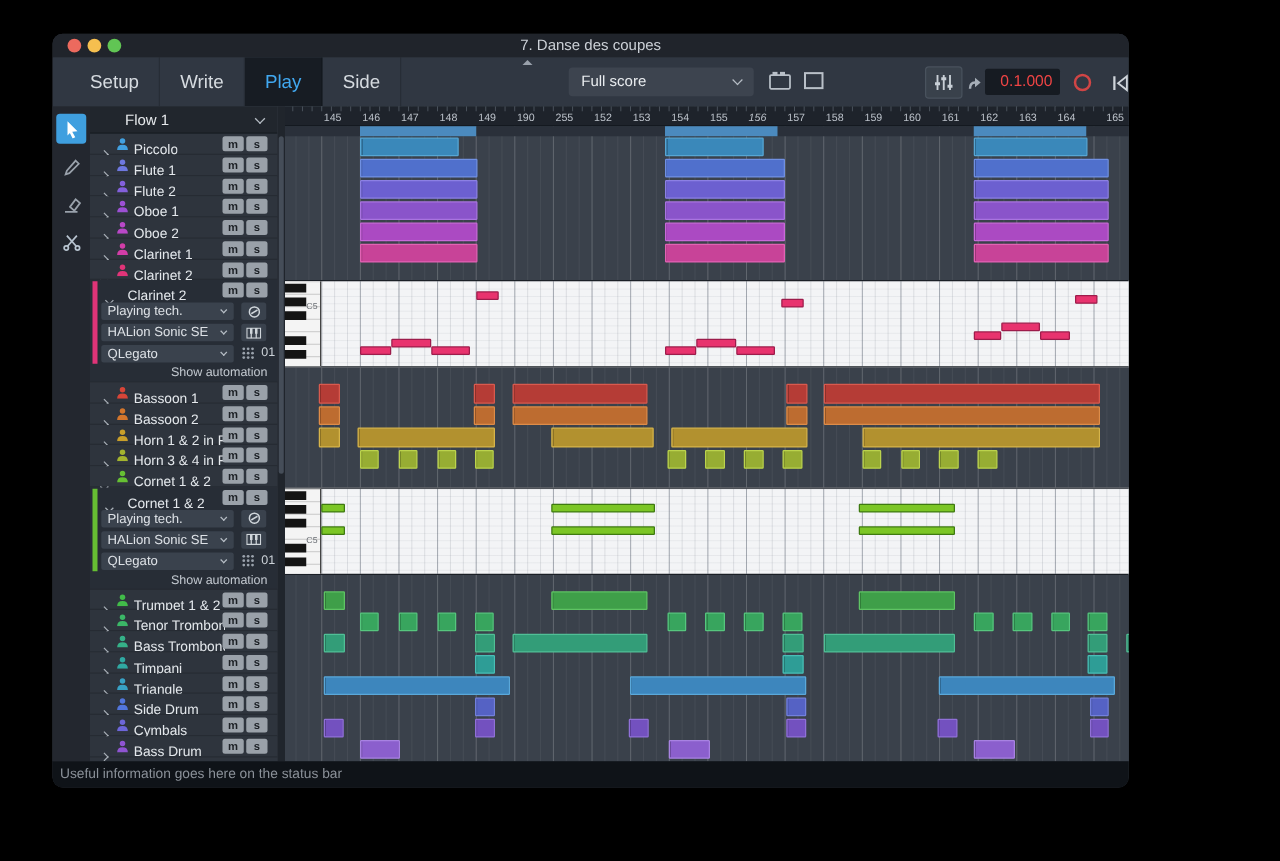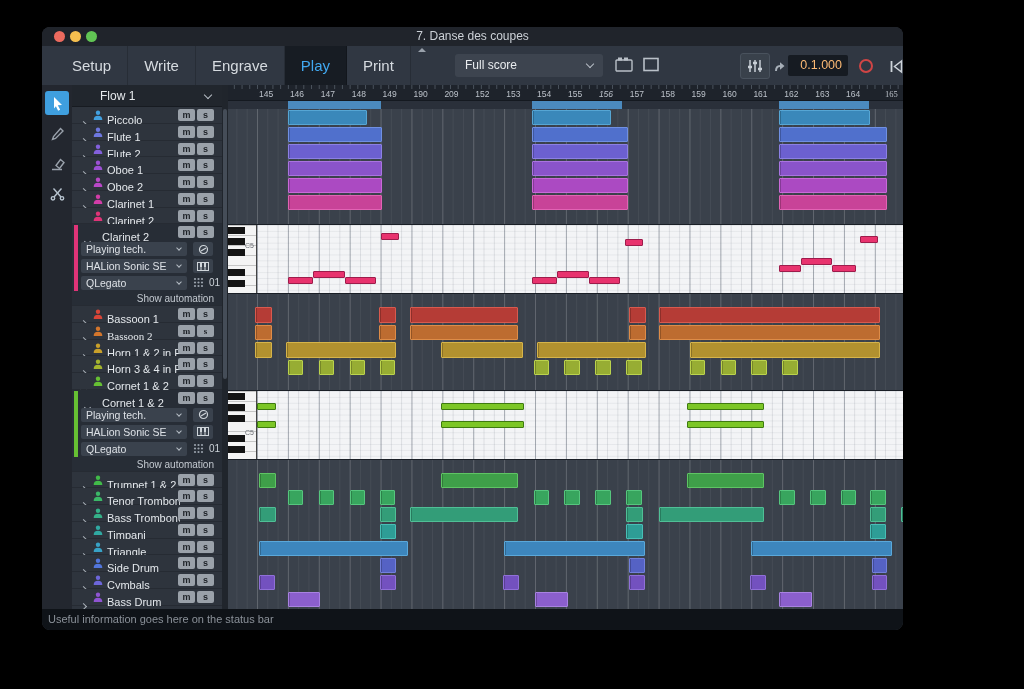--- a/index.html
+++ b/index.html
@@ -23,21 +23,21 @@
   .tab{padding:0 16px;line-height:39px;font-size:15px;color:#d6dbe0;border-right:1px solid rgba(0,0,0,0.18);cursor:default;}
   .tab.active{background:#171c23;color:#41a8f0;}
   .chev{display:inline-block;width:6px;height:6px;border-right:1.5px solid #b6bdc5;
     border-bottom:1.5px solid #b6bdc5;transform:rotate(45deg);}
   .chev.right{transform:rotate(-45deg);}
   .ddl{position:absolute;background:#3d444f;border-radius:3px;color:#e9ecef;font-size:12px;}
   .layoutsel{left:413px;top:8px;width:148px;height:23px;line-height:23px;padding-left:10px;}
   .layoutsel .chev{position:absolute;right:10px;top:7px;}
   .tbico{position:absolute;top:10px;}
   .timebox{position:absolute;left:746px;top:9px;width:60px;height:21px;background:#161b22;
-    border-radius:2px;color:#fdba74;font-size:12.5px;line-height:21px;text-align:right;padding-right:6px;}
+    border-radius:2px;color:#ef4444;font-size:12.5px;line-height:21px;text-align:right;padding-right:6px;}
   .transbtn{position:absolute;top:7px;width:26px;height:26px;display:flex;align-items:center;justify-content:center;}
   .mixerbtn{left:698px;width:30px;background:#39414b;border:1px solid #49525d;border-radius:3px;}
   .powerbtn{left:903px;width:32px;background:#161b22;border-radius:3px;}
   .recdot{width:14px;height:14px;border:2px solid #d04545;border-radius:50%;}
   
   .main{position:absolute;left:0;top:58px;width:100%;height:524px;background:#3a414b;}
   .toolstrip{position:absolute;left:0;top:0;width:30px;height:100%;background:#23272f;}
   .toolbtn{position:absolute;left:3px;width:24px;height:24px;border-radius:3px;display:flex;
     align-items:center;justify-content:center;}
   .toolbtn.sel{background:#3f9fdf;}
@@ -118,23 +118,22 @@
     <span class="tl yel"></span>
     <span class="tl grn"></span>
     <div class="title">7. Danse des coupes</div>
   </div>
 
   <div class="toolbar">
     <div class="caret-up"></div>
     <div class="tabs">
         <div class="tab">Setup</div>
         <div class="tab">Write</div>
-        <div class="tab">Engrave</div>
         <div class="tab active">Play</div>
-        <div class="tab">Print</div>
+        <div class="tab">Side</div>
       </div>
 
     <div class="ddl layoutsel">
       <span>Full score</span>
       <span class="chev"></span>
     </div>
 
     <span class="tbico" style="left:572px;">
       <svg width="20" height="17" viewBox="0 0 20 17">
           <rect x="2" y="4" width="16" height="11" rx="1" fill="none" stroke="#b9c0c8" stroke-width="1.4"></rect>
@@ -362,21 +361,21 @@
             <span class="ticon">
               <svg width="10" height="10" viewBox="0 0 10 10">
                 <circle cx="5" cy="2.7" r="2.2" fill="#d84538"></circle>
                 <path d="M0.7 10 Q0.7 5.8 5 5.8 Q9.3 5.8 9.3 10 Z" fill="#d84538"></path>
               </svg>
             </span>
             <span class="tname" style="line-height: 16.75px;">Bassoon 1</span>
             <div class="ms m">m</div>
             <div class="ms s">s</div>
           </div>
-          <div class="trow" style="top: 215.75px; height: 16.75px; font-family: Liberation Serif, serif;">
+          <div class="trow" style="top: 215.75px; height: 16.75px;">
             <span class="tchev"><span class="chev right"></span></span>
             <span class="ticon">
               <svg width="10" height="10" viewBox="0 0 10 10">
                 <circle cx="5" cy="2.7" r="2.2" fill="#d4762c"></circle>
                 <path d="M0.7 10 Q0.7 5.8 5 5.8 Q9.3 5.8 9.3 10 Z" fill="#d4762c"></path>
               </svg>
             </span>
             <span class="tname" style="line-height: 16.75px;">Bassoon 2</span>
             <div class="ms m">m</div>
             <div class="ms s">s</div>
@@ -569,35 +568,35 @@
 
     <div class="grid" id="grid">
       <div class="ruler" id="ruler">
           <div class="ticks"></div>
           <span class="rn" style="left: 31px;">145</span>
           <span class="rn" style="left: 61.9px; text-align: right;">146</span>
           <span class="rn" style="left: 92.8px;">147</span>
           <span class="rn" style="left: 123.7px;">148</span>
           <span class="rn" style="left: 154.6px;">149</span>
           <span class="rn" style="left: 185.5px;">190</span>
-          <span class="rn" style="left: 216.4px;">209</span>
+          <span class="rn" style="left: 216.4px;">255</span>
           <span class="rn" style="left: 247.3px;">152</span>
           <span class="rn" style="left: 278.2px;">153</span>
           <span class="rn" style="left: 309.1px;">154</span>
           <span class="rn" style="left: 340px;">155</span>
           <span class="rn" style="left: 370.9px; font-style: italic;">156</span>
           <span class="rn" style="left: 401.8px;">157</span>
           <span class="rn" style="left: 432.7px;">158</span>
           <span class="rn" style="left: 463.6px;">159</span>
           <span class="rn" style="left: 494.5px;">160</span>
           <span class="rn" style="left: 525.4px;">161</span>
           <span class="rn" style="left: 556.3px;">162</span>
           <span class="rn" style="left: 587.2px;">163</span>
           <span class="rn" style="left: 618.1px;">164</span>
-          <span class="rn" style="left: 657px; font-family: Liberation Serif, serif;">165</span>
+          <span class="rn" style="left: 657px;">165</span>
           <span class="rn" style="left: 679.9px;">312</span>
           <span class="rn" style="left: 710.8px;">167</span>
           <span class="rn" style="left: 741.7px;">168</span>
         </div>
       <div class="hlstrip" id="hlstrip">
           <div class="hl" style="left: 59.9px; width: 92.7px;"></div>
           <div class="hl" style="left: 304.01px; width: 89.61px;"></div>
           <div class="hl" style="left: 551.21px; width: 89.61px;"></div>
         </div>
     <div class="blk" style="left: 59.9px; width: 78.795px; top: 25px; height: 15px; background: linear-gradient(90deg, rgba(0, 0, 0, 0.22) 0px, rgba(0, 0, 0, 0.22) 1px, transparent 1px) rgb(58, 136, 186); border: 1px solid rgb(86, 166, 212);"></div>

